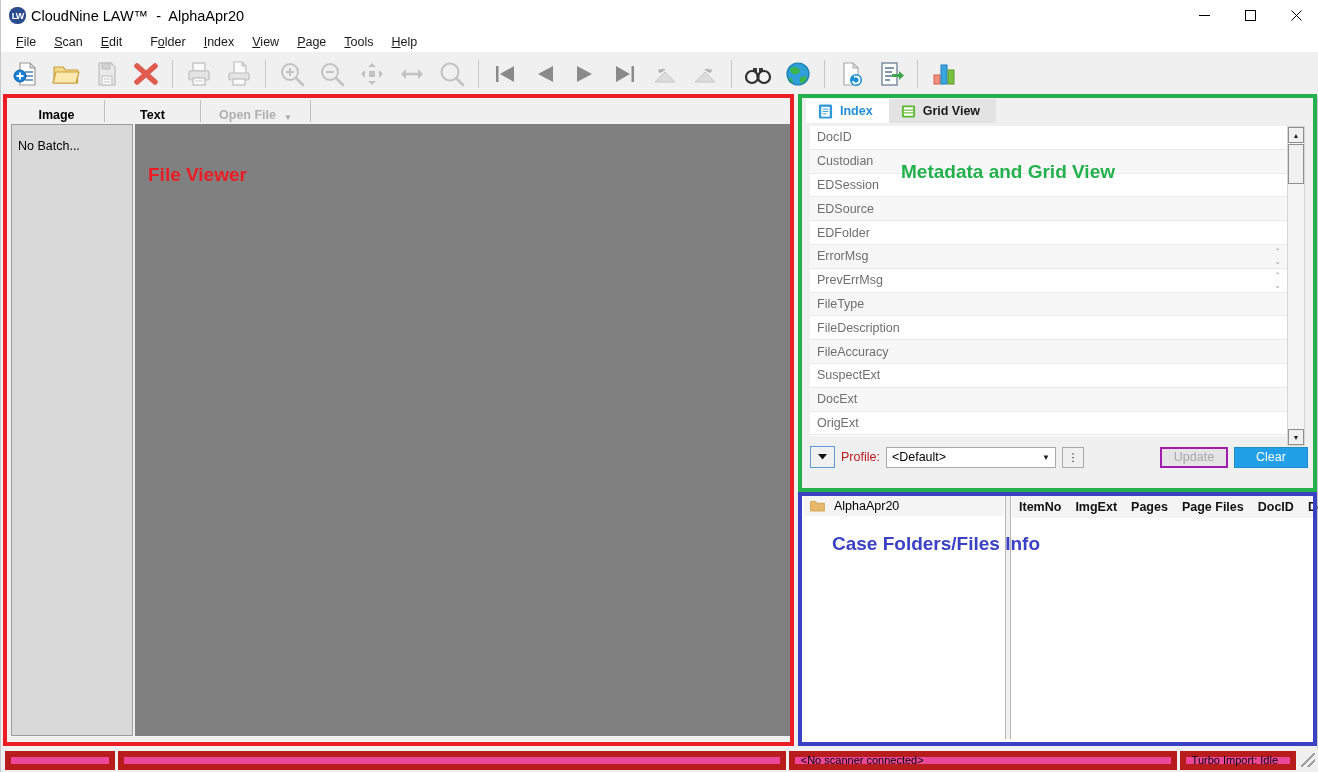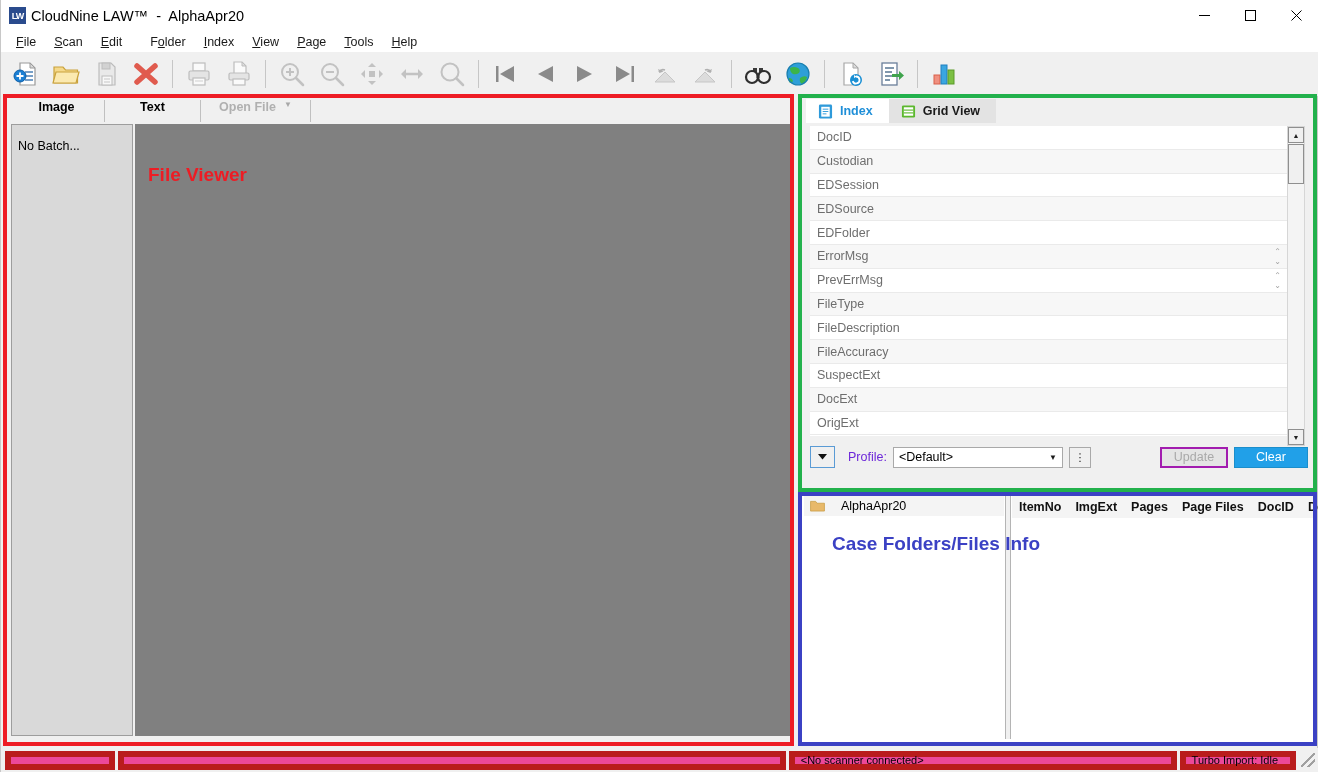--- a/index.html
+++ b/index.html
@@ -19,21 +19,21 @@
   }
 
   
   .titlebar {
     position: absolute; left: 0; top: 0; width: 1318px; height: 31px;
     background: #ffffff;
     display: flex; align-items: center;
   }
   .title-icon {
     width: 17px; height: 17px; margin-left: 8px; margin-right: 5px;
-    background: #2a4b8d; border-radius: 0;
+    background: #2a4b8d; border-radius: 8px;
     color: #fff; font-size: 9px; font-weight: bold;
     display: flex; align-items: center; justify-content: center;
     font-family: "Liberation Sans", sans-serif; letter-spacing: -1px;
   }
   .title-text {
     font-size: 14.5px; color: #000; white-space: pre;
   }
   .wincontrols {
     position: absolute; right: 0; top: 0; height: 31px;
     display: flex;
@@ -90,21 +90,21 @@
     position: absolute; left: 4px; top: 96px;
     width: 789px; height: 648px;
     background: #f0f0f0;
   }
   .viewer-tabs {
     position: absolute; left: 4px; top: 4px; height: 22px;
     display: flex; align-items: stretch;
   }
   .vtab {
     width: 96px;
-    display: flex; align-items: flex-start; justify-content: center;
+    display: flex; align-items: flex-end; justify-content: center;
     font-size: 12.5px; font-weight: bold; color: #000;
     background: #f0f0f0; cursor: default;
     border-right: 1px solid #c0c0c0;
   }
   .vtab.disabled { color: #b0b0b0; font-weight: bold; width: 110px; }
   .vtab .caret { font-size: 8px; margin-left: 8px; color: #a8a8a8; }
   .batch-tree {
     position: absolute; left: 6px; top: 28px;
     width: 122px; height: 612px;
     background: #d9d9d9; border: 1px solid #9d9d9d;
@@ -181,21 +181,21 @@
     position: absolute; left: 8px; top: 348px;
     width: 498px; height: 26px;
     display: flex; align-items: center; gap: 6px;
   }
   .pb-toggle {
     width: 25px; height: 22px; background: #f0f0f0;
     border: 1px solid #5a9bd5;
     display: flex; align-items: center; justify-content: center;
     font-size: 9px; color: #111;
   }
-  .pb-label { font-size: 12.5px; color: #6d28d9; margin-left: 7px; }
+  .pb-label { font-size: 12.5px; color: #b91c1c; margin-left: 0; }
   .pb-combo {
     width: 170px; height: 21px; background: #fff;
     border: 1px solid #a9a9a9;
     display: flex; align-items: center; justify-content: space-between;
     padding: 0 5px; font-size: 12.5px; color: #000;
   }
   .pb-combo .cv { font-size: 8px; color: #1a1a1a; }
   .pb-dots {
     width: 22px; height: 21px; background: #f0f0f0;
     border: 1px solid #a9a9a9;
@@ -223,21 +223,21 @@
     position: absolute; left: 801px; top: 494px;
     width: 513px; height: 250px;
     background: #ffffff;
   }
   .folder-pane {
     position: absolute; left: 2px; top: 2px;
     width: 200px; height: 242px;
     background: #ffffff;
   }
   .folder-row {
-    display: flex; align-items: center; gap: 16px;
+    display: flex; align-items: center; gap: 9px;
     padding: 3px 6px; background: #f4f4f4;
     font-size: 12.5px; color: #000;
   }
   .folder-ico { width: 15px; height: 12px; display: block; }
   .vsplit {
     position: absolute; left: 203px; top: 2px;
     width: 6px; height: 243px; background: #f0f0f0;
     border-left: 1px solid #b4b4b4; border-right: 1px solid #b4b4b4;
   }
   .grid-pane {
@@ -651,20 +651,21 @@
         <div class="gh">DocExt</div>
       </div>
     </div>
   </div>
 
   <div class="anno-box anno-red" style="left:2px;   top:94px;  width:791px; height:652px;"></div>
   <div class="anno-box anno-green" style="left:797px; top:94px;  width:519px; height:398px;"></div>
   <div class="anno-box anno-blue" style="left:797px; top:492px; width:519px; height:254px;"></div>
 
   <div class="anno-label" style="left:147px; top:164px; color:#ed1c24;">File Viewer</div>
+  <div class="anno-label" style="left:900px; top:161px; color:#22b14c;">Metadata and Grid View</div>
   <div class="anno-label" style="left:831px; top:533px; color:#3b41c4;">Case Folders/Files Info</div>
 
   <div class="statusbar">
     <div class="sb-cell" style="width:110px;"></div>
     <div class="sb-cell" style="width:672px;"></div>
     <div class="sb-cell" style="width:390px;">&lt;No scanner connected&gt;</div>
     <div class="sb-cell" style="width:117px;">Turbo Import: Idle</div>
     <div class="sb-grip"></div>
   </div>
 

